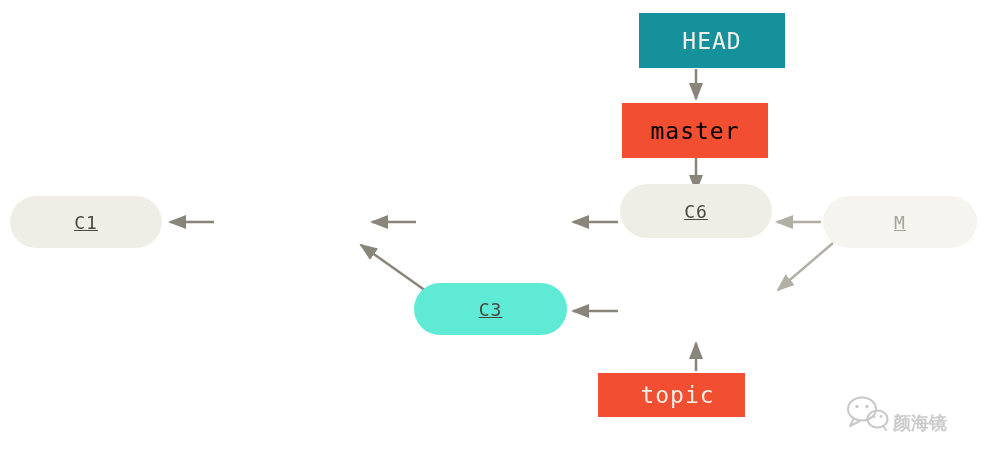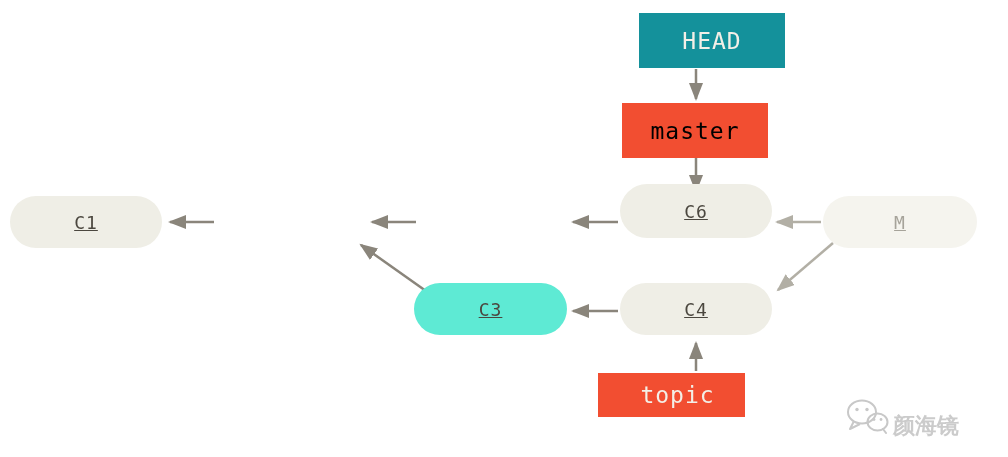--- a/index.html
+++ b/index.html
@@ -40,21 +40,21 @@
   #watermark {
     position: absolute;
     left: 845px;
     top: 391px;
     display: flex;
     align-items: center;
     gap: 4px;
   }
   #watermark-text {
     font-family: "DejaVu Sans", "Liberation Sans", sans-serif;
-    font-size: 22px;
+    font-size: 18px;
     font-weight: bold;
     color: #cbcbcb;
     text-shadow: 1px 1px 0 #ffffff;
     white-space: nowrap;
     margin-top: 20px;
   }
 </style>
 </head>
 <body>
 
@@ -99,14 +99,13 @@
     <span id="watermark-text">颜海镜</span>
   </div>
 
 <div class="pointer-box" style="left: 622px; top: 13px; width: 146px; height: 55px; background: rgb(20, 145, 155); color: rgb(243, 239, 231); margin-left: 17px;">HEAD</div>
     <div class="pointer-box" style="left: 622px; top: 103px; width: 146px; height: 55px; background: rgb(242, 78, 49); color: #000000;">master</div>
     <div class="pointer-box" style="left: 598px; top: 373px; width: 147px; height: 44px; background: rgb(242, 78, 49); color: rgb(243, 239, 231); padding-left: 12px;">topic</div>
     <div class="commit-pill" style="left: 10px; top: 196px; width: 152px; height: 52px; background: rgb(239, 238, 230); color: rgb(75, 71, 63);">C1</div>
     <div class="commit-pill" style="left: 620px; top: 184px; width: 152px; height: 54px; background: rgb(239, 238, 230); color: rgb(75, 71, 63);">C6</div>
     <div class="commit-pill" style="left: 823px; top: 196px; width: 154px; height: 52px; background: rgb(245, 244, 238); color: rgb(166, 163, 154);">M</div>
     <div class="commit-pill" style="left: 414px; top: 283px; width: 153px; height: 52px; background: #5eead4; color: rgb(75, 71, 63);">C3</div>
-    <div class="commit-pill" style="left: 620px; top: 283px; width: 152px; height: 52px; background: rgb(239, 238, 230); color: rgb(75, 71, 63);">C4</div>
   </div>
 
 </body></html>

